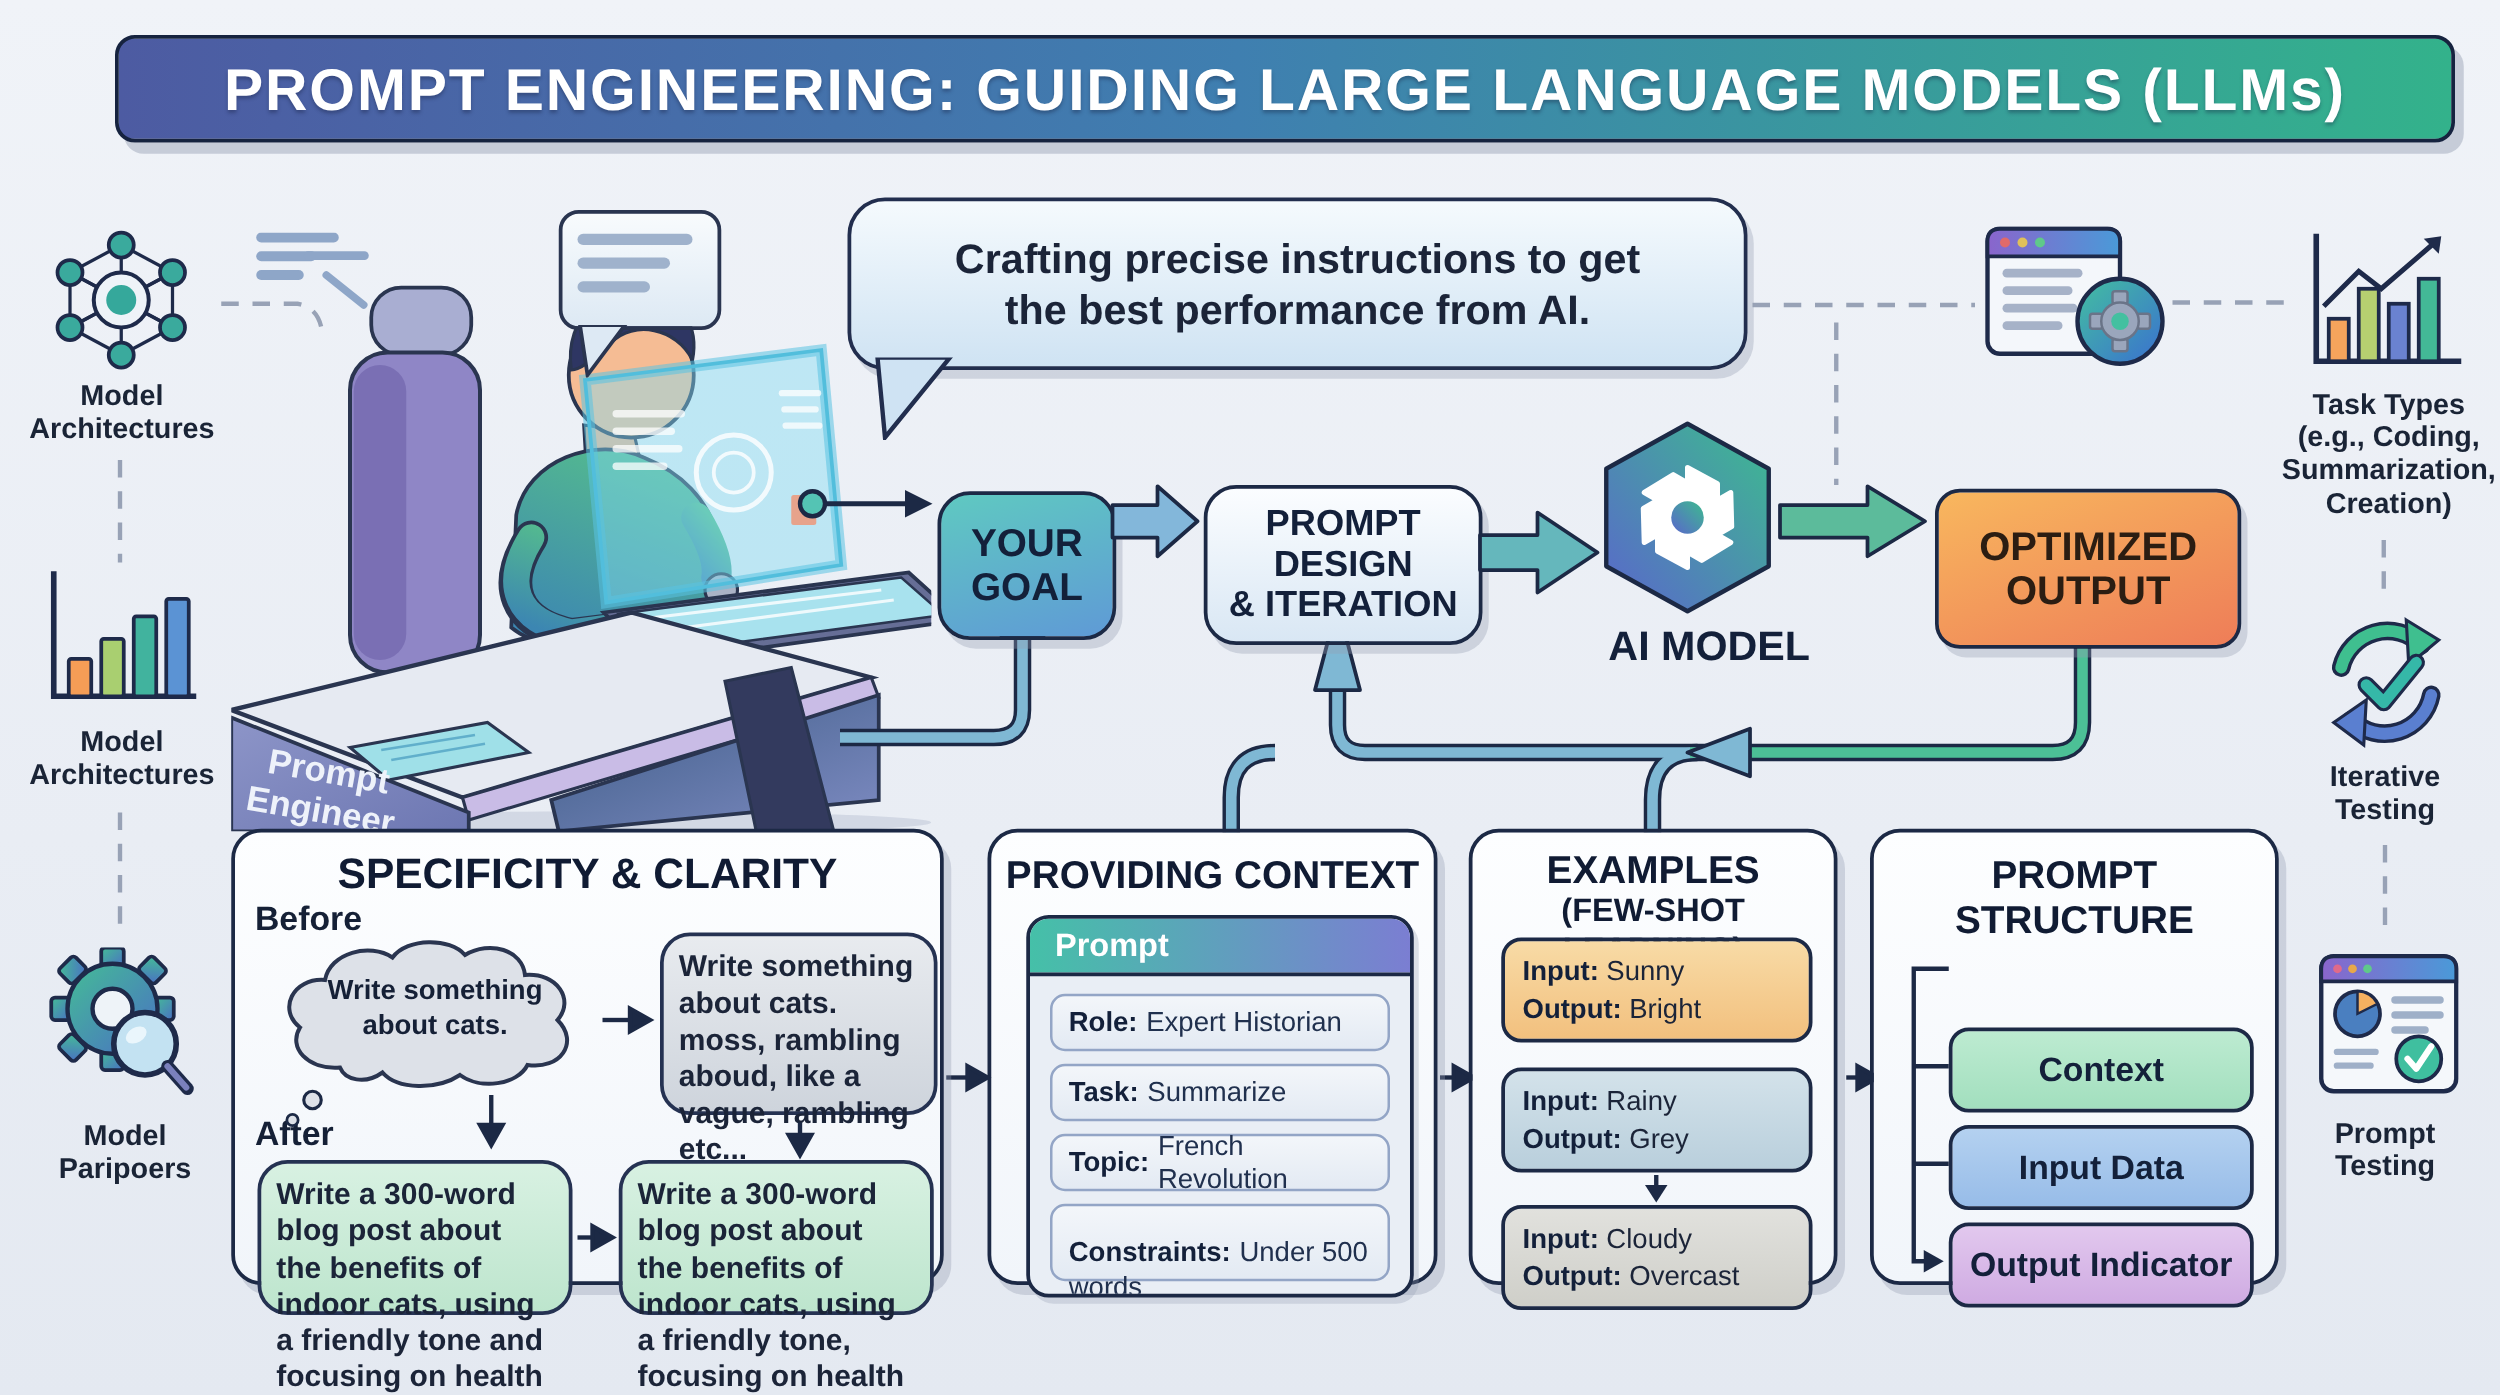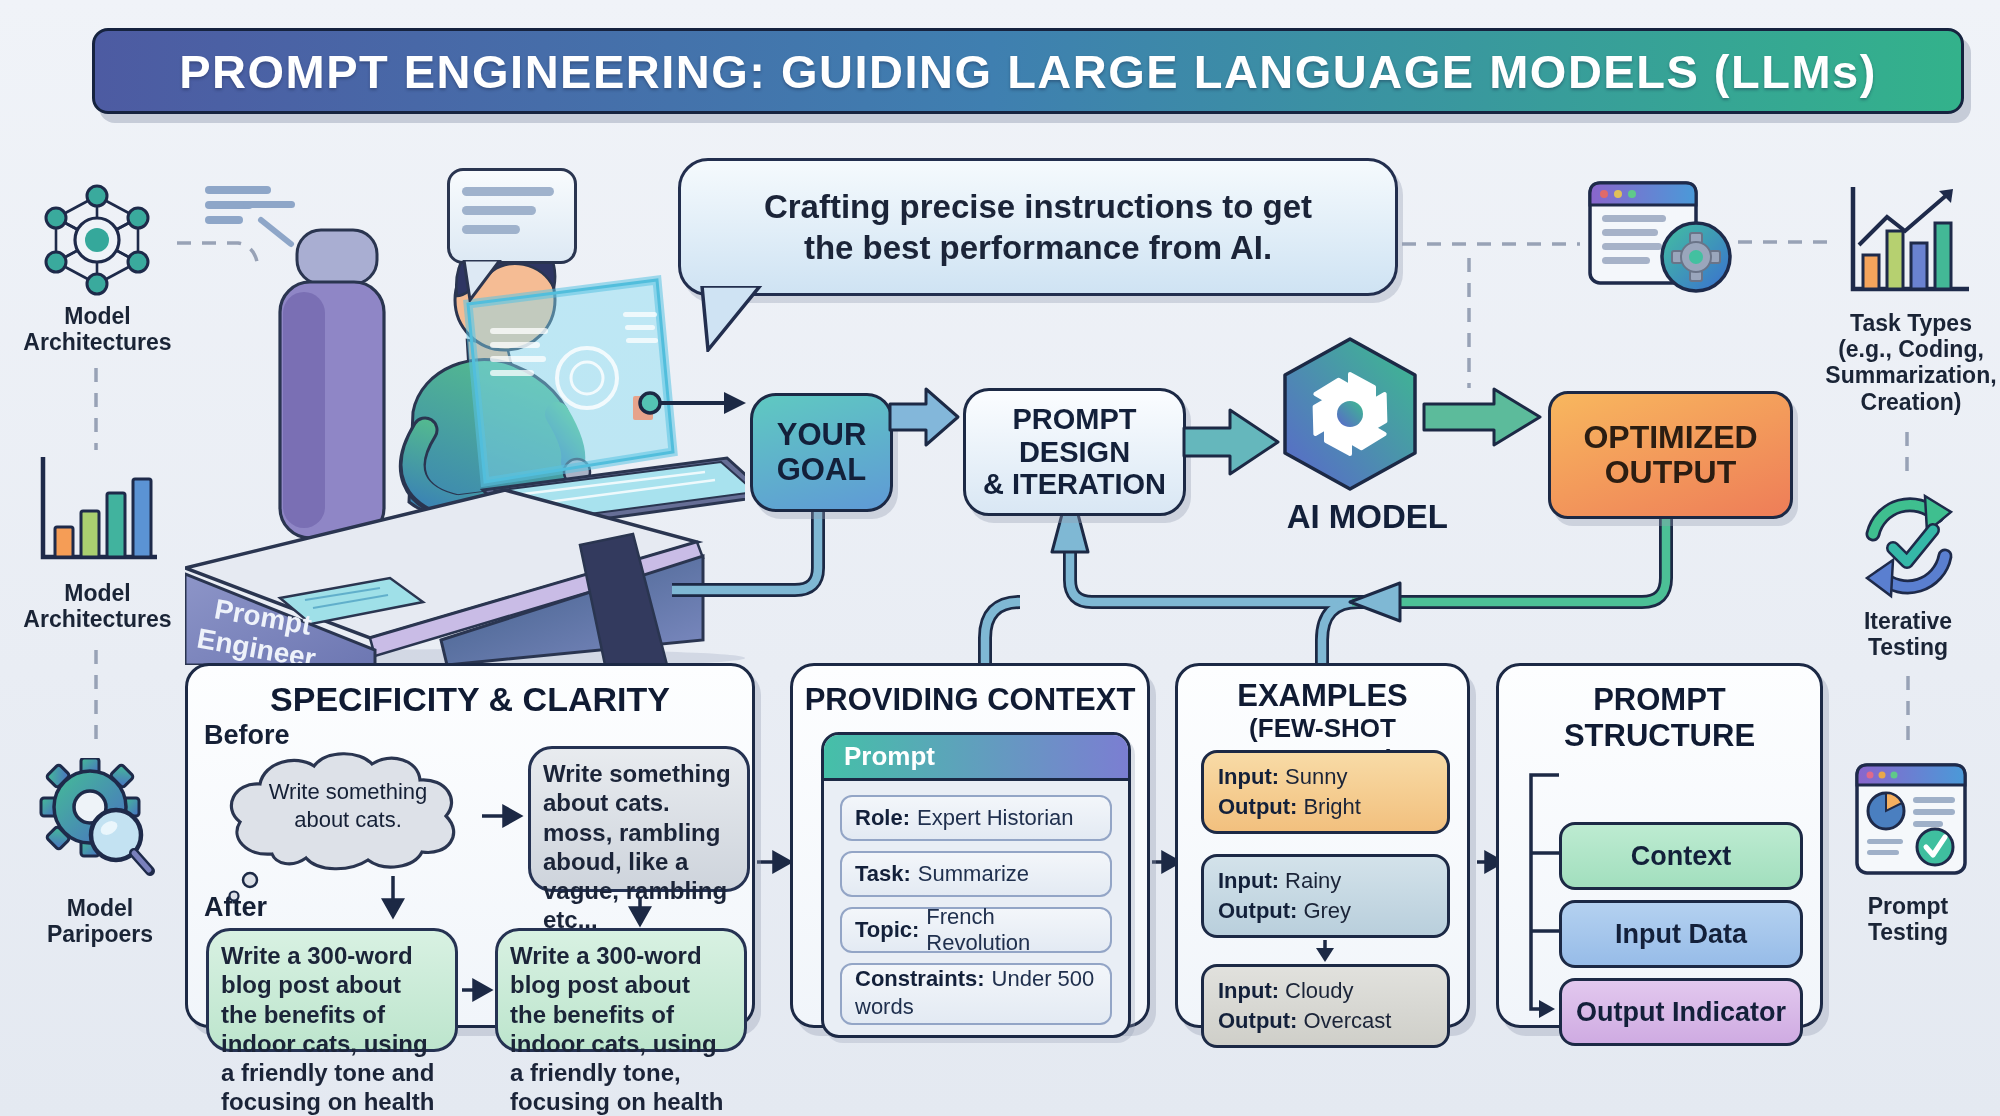--- a/index.html
+++ b/index.html
@@ -419,21 +419,21 @@
   </svg>
   <div class="abs lbl pl side-lbl" style="left:1833px;top:893px;width:150px">Prompt
 Testing</div>
 
   <div class="panel" style="left:185px;width:570px">
     <div class="ptitle" style="top:14px;font-size:34px">SPECIFICITY &amp; CLARITY</div>
     <div class="abs" style="left:16px;top:54px;font-size:27px;font-weight:bold">Before</div>
     <svg class="abs" style="left:28px;top:80px" width="262" height="126" viewBox="0 0 262 126">
       <path d="M 56,108 C 30,110 14,92 24,76 C 6,62 18,36 44,38 C 48,16 80,8 98,20 C 110,4 144,4 156,18 C 176,6 202,14 204,34 C 230,32 244,54 230,70 C 248,88 232,110 206,106 C 198,122 168,126 152,114 C 134,126 102,126 90,112 C 76,122 60,118 56,108 Z" fill="#dde1e8" stroke="#2a3550" stroke-width="3.2"></path>
     </svg>
-    <div class="abs pl" style="left:60px;top:112px;width:200px;text-align:center;font-size:22px;font-weight:400;line-height:1.25">Write something
+    <div class="abs pl" style="left:60px;top:112px;width:200px;text-align:center;font-size:22px;font-weight:700;line-height:1.25">Write something
 about cats.</div>
     <div class="notebox" style="left:340px;top:80px;width:222px;height:146px;background:linear-gradient(180deg,#e8ebef,#ced4dc)">Write something about cats. moss, rambling aboud, like a vague, rambling etc...</div>
     <div class="abs" style="left:16px;top:226px;font-size:27px;font-weight:bold">After</div>
     <div class="notebox" style="left:18px;top:262px;width:252px;height:124px;background:linear-gradient(180deg,#d8f1e2,#bde5cd)">Write a 300-word blog post about the benefits of indoor cats, using a friendly tone and focusing on health and safety.</div>
     <div class="notebox" style="left:307px;top:262px;width:252px;height:124px;background:linear-gradient(180deg,#d8f1e2,#bde5cd)">Write a 300-word blog post about the benefits of indoor cats, using a friendly tone, focusing on health and safety.</div>
     <svg class="abs" style="left:0;top:0" width="570" height="397" viewBox="0 0 570 397">
       <g stroke="#1c2945" stroke-width="3.5" fill="#1c2945">
         <circle cx="62" cy="214" r="7" fill="#dde1e8" stroke-width="2.5"></circle>
         <circle cx="46" cy="230" r="4.5" fill="#dde1e8" stroke-width="2.2"></circle>
         <line x1="294" y1="150" x2="318" y2="150"></line>
@@ -459,21 +459,21 @@
           <span>Expert Historian</span>
       </div>
       <div class="ctx-item" style="top:116px;height:46px">
         <b>Task:</b>
           <span>Summarize</span>
       </div>
       <div class="ctx-item" style="top:172px;height:46px">
         <b>Topic:</b>
           <span>French Revolution</span>
       </div>
-      <div class="ctx-item" style="top:228px;height:62px;display:block;padding-top:0;line-height:1.25">
+      <div class="ctx-item" style="top:228px;height:62px;display:block;padding-top:23px;line-height:1.25">
         <b>Constraints:</b><span>Under 500 words</span>
       </div>
     </div>
   </div>
 
   <div class="panel" style="left:1175px;width:295px">
     <div class="ptitle" style="top:12px;font-size:31px">EXAMPLES</div>
     <div class="ptitle" style="top:47px;font-size:26px">(FEW-SHOT LEARNING)</div>
     <div class="ex-box" style="top:84px;background:linear-gradient(180deg,#f8dba6,#f2c07e)">
       <div><b>Input:</b><span>Sunny</span></div>

